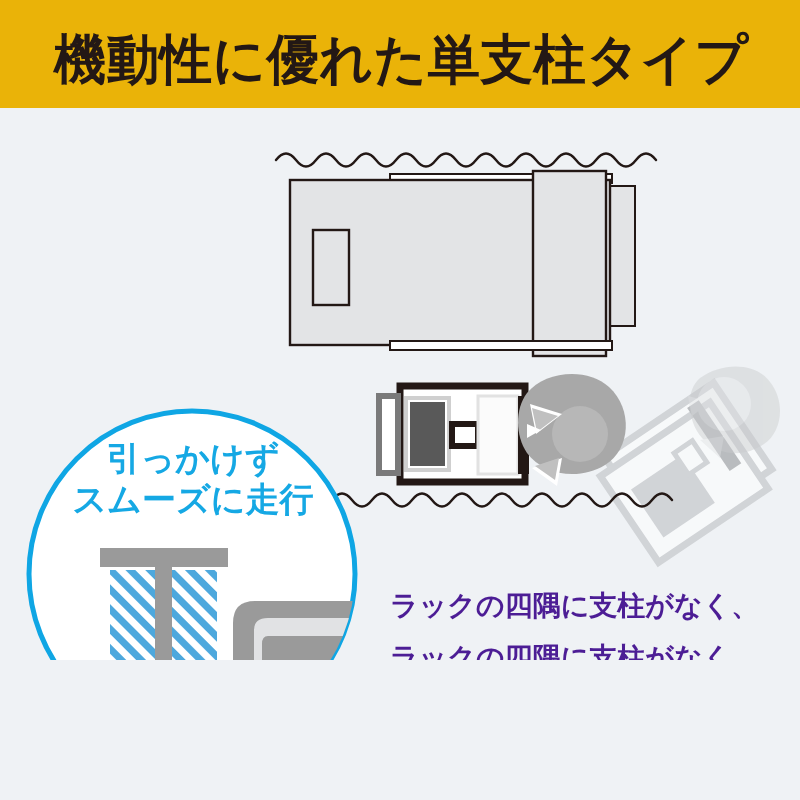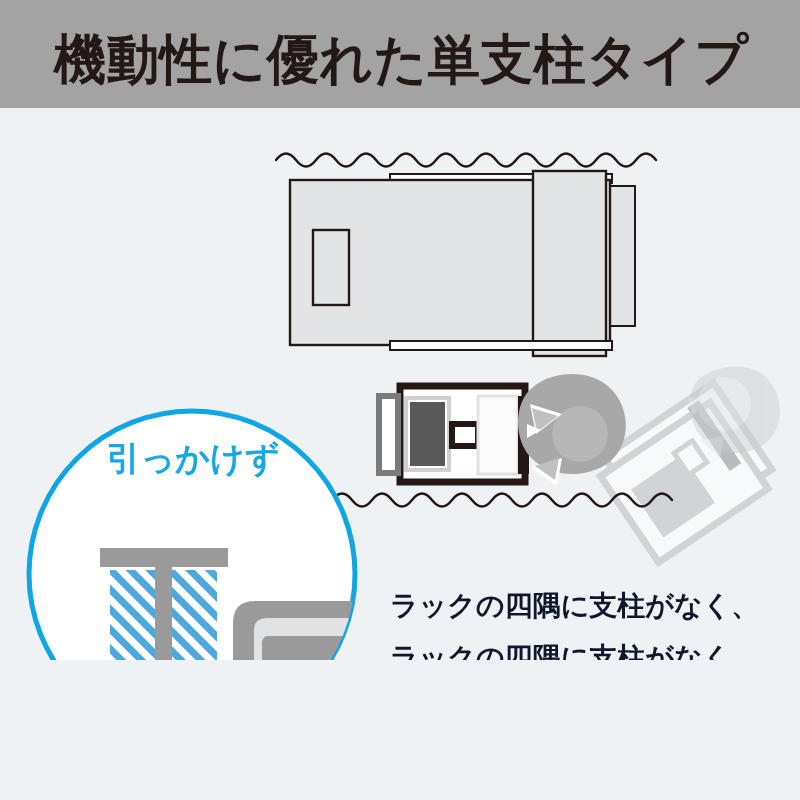--- a/index.html
+++ b/index.html
@@ -12,21 +12,21 @@
   }
   #page{
     position:absolute;left:0;top:0;width:800px;height:800px;
     background:#eff2f5;
     overflow:hidden;
   }
 
   
   .header{
     position:absolute;left:0;top:0;width:800px;height:108px;
-    background:#a3a3a3;
+    background:#eab308;
     box-sizing:border-box;
   }
   .header-title{
     position:absolute;left:54px;top:24px;
     font-size:54px;
     font-weight:bold;
     letter-spacing:0.5px;
     color:#231815;
     white-space:nowrap;
     font-family:"DejaVu Sans","Liberation Sans",sans-serif;
@@ -40,21 +40,21 @@
     background:#eff2f5;
     overflow:hidden;
   }
 
   .svg-layer{position:absolute;left:0;top:0;width:800px;height:692px;}
 
   
   .caption{
     position:absolute;left:390px;top:472px;
     width:400px;
-    color:#0f172a;
+    color:#4c1d95;
     font-family:"DejaVu Sans","Liberation Sans",sans-serif;
     font-weight:bold;
     font-size:28px;
     line-height:52px;
     letter-spacing:0px;
     white-space:nowrap;
   }
   .caption .line{display:block;}
 
   
@@ -223,20 +223,21 @@
 
             <circle cx="111" cy="629" r="12" fill="#9a9a9a"></circle>
             <circle cx="218" cy="629" r="12" fill="#9a9a9a"></circle>
           </g>
         </g>
       </g>
     </svg>
 
     <div class="badge-text">
       <span class="l1">引っかけず</span>
+      <span class="l2">スムーズに走行</span>
     </div>
 
     <div class="caption">
       <span class="line">ラックの四隅に支柱がなく、</span>
       <span class="line">ラックの四隅に支柱がなく</span>
     </div>
 
   </div>
 </div>
 

